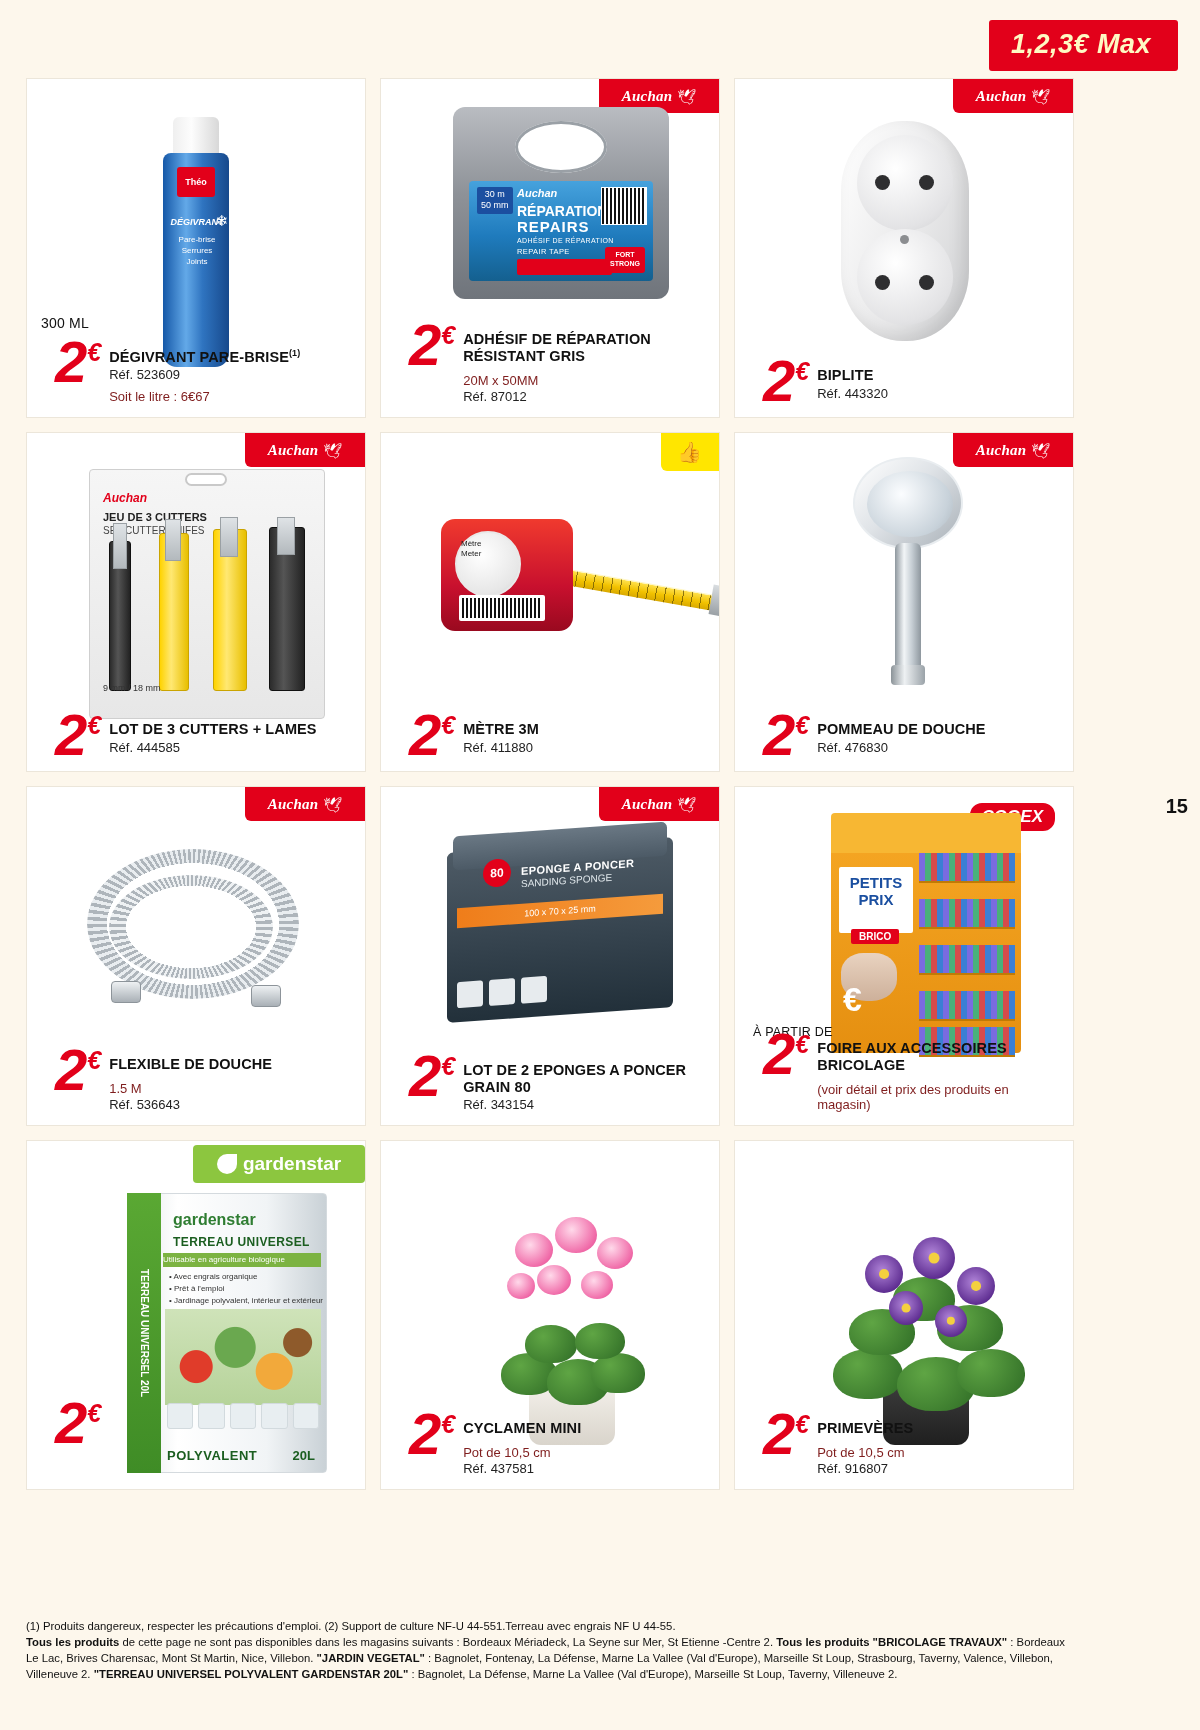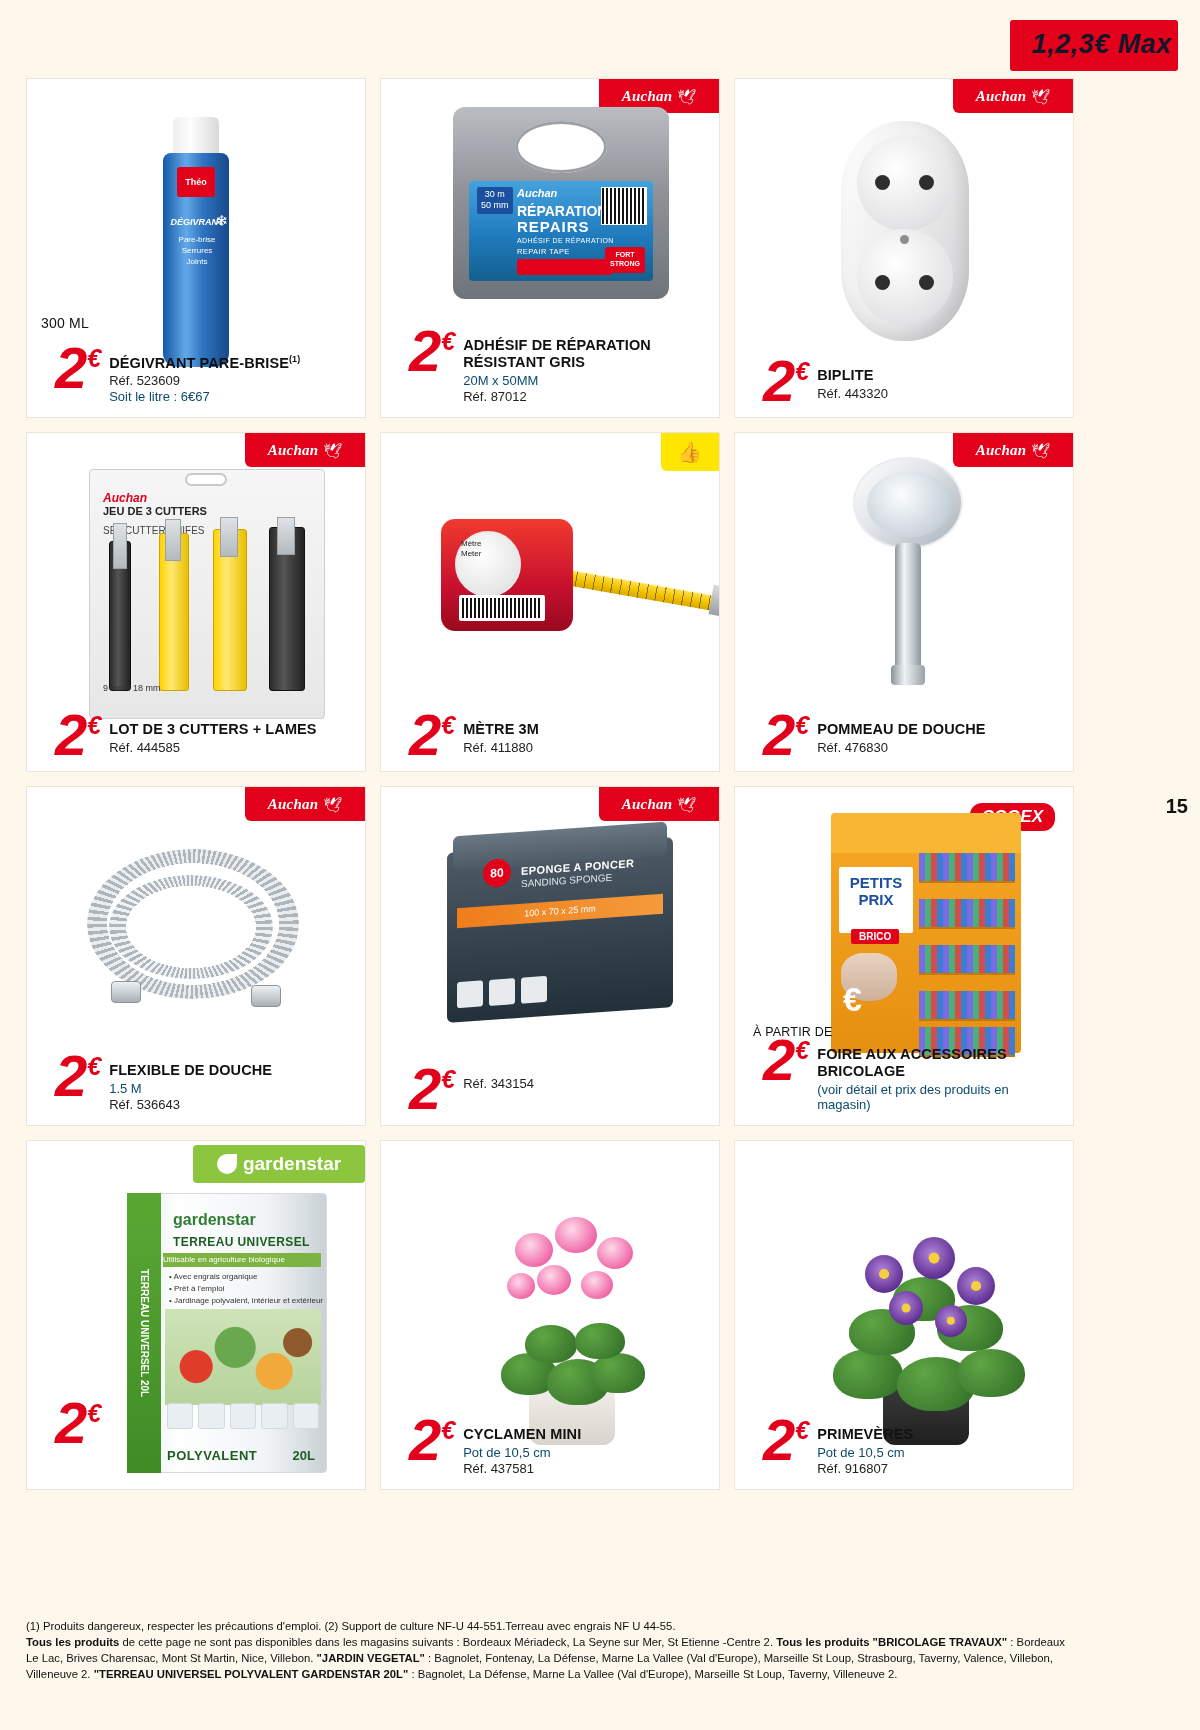--- a/index.html
+++ b/index.html
@@ -9,24 +9,24 @@
     background:#fdf7ec;
     font-family:"Liberation Sans", sans-serif;
     position:relative;
     overflow:hidden;
   }
   .page { position:relative; width:1200px; height:1730px; }
 
   
   .top-banner {
     position:absolute; right:22px; top:20px;
-    background:#e2001a; color:#0f172a;
+    background:#e2001a; color:#fef9c3;
     font-weight:bold; font-style:italic;
     font-size:27px; letter-spacing:0.5px;
-    padding:9px 6px 11px 22px;
+    padding:9px 27px 11px 22px;
     border-radius:3px;
   }
 
   
   .grid {
     position:absolute; left:26px; top:78px;
     width:1048px;
     display:grid;
     grid-template-columns: 340px 340px 340px;
     grid-auto-rows: auto;
@@ -86,21 +86,21 @@
     display:flex; align-items:flex-start;
     margin-right:8px; margin-left:18px;
     white-space:nowrap;
   }
   .price .eur { font-size:25px; line-height:1; margin-top:2px; }
   .info { padding-top:10px; line-height:1.2; }
   .info .name {
     font-weight:bold; font-size:14.5px; color:#111;
     text-transform:uppercase; letter-spacing:0.1px;
   }
-  .info .sub { font-size:13px; color:#0c4a6e; margin-top:1px; }
+  .info .sub { font-size:13px; color:#7f1d1d; margin-top:7px; }
   .info .ref { font-size:13px; color:#222; margin-top:1px; }
   .sup { font-size:9px; vertical-align:super; }
   .capacity {
     position:absolute; left:14px; font-size:14px; color:#111;
     letter-spacing:0.2px;
   }
   .apartir {
     position:absolute; font-size:12.5px; color:#111;
     letter-spacing:0.2px;
   }
@@ -239,21 +239,21 @@
   }
   .cutpack .hang {
     position:absolute; left:96px; top:4px; width:42px; height:13px;
     border:2px solid #c9c9c9; border-radius:7px; background:#fff;
   }
   .cutpack .logo {
     position:absolute; left:14px; top:22px; font-size:12px; font-weight:bold;
     font-style:italic; color:#e2001a;
   }
   .cutpack .tl1 {
-    position:absolute; left:14px; top:36px; font-size:11px; font-weight:bold; color:#222;
+    position:absolute; left:14px; top:42px; font-size:11px; font-weight:bold; color:#222;
   }
   .cutpack .tl2 {
     position:absolute; left:14px; top:56px; font-size:10px; color:#444;
   }
   .cutpack .knife {
     position:absolute; bottom:28px; border-radius:3px;
     background:linear-gradient(90deg,#ffd300,#ffe873 40%,#e8bf00);
     border:1px solid #caa400;
   }
   .cutpack .blade {
@@ -753,20 +753,21 @@
               <div class="ic"></div>
             </div>
         </div>
       </div>
       <div class="pricerow">
         <div class="price">
           <span>2</span>
             <span class="eur">€</span>
         </div>
         <div class="info">
+          <div class="name">LOT DE 2 EPONGES A PONCER GRAIN 80</div>
           <div class="ref">Réf. 343154</div>
         </div>
       </div>
     </div>
 
     <div class="card" style="height:340px">
       <div class="cogex">COGEX</div>
       <div class="ill">
         <div class="display">
           <div class="bodyd"></div>

